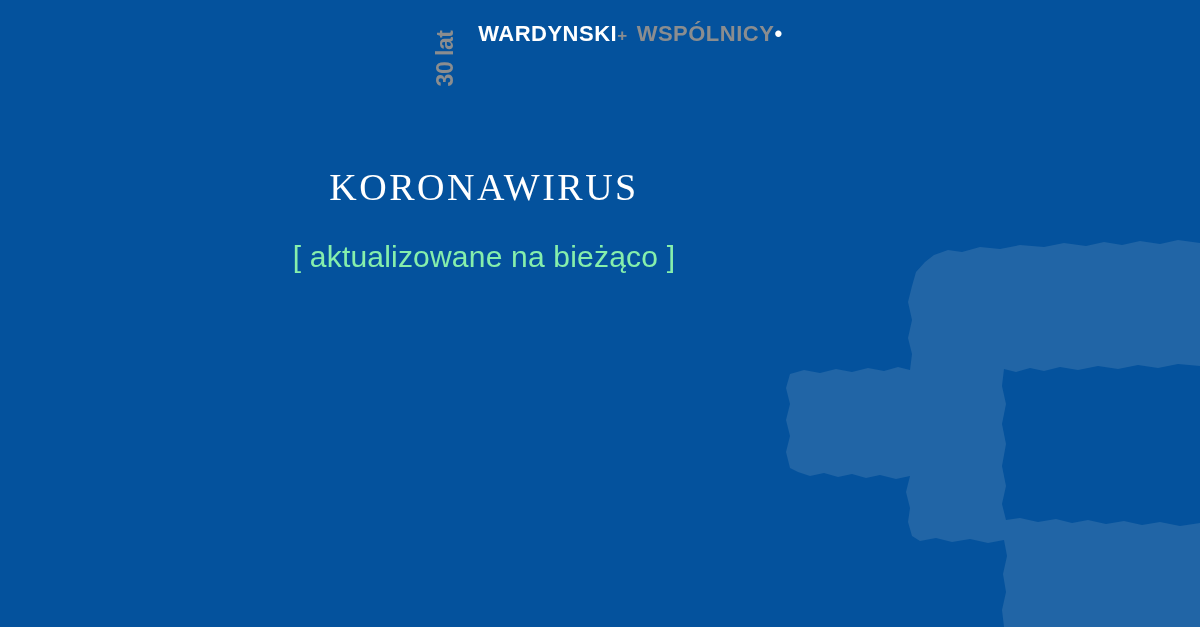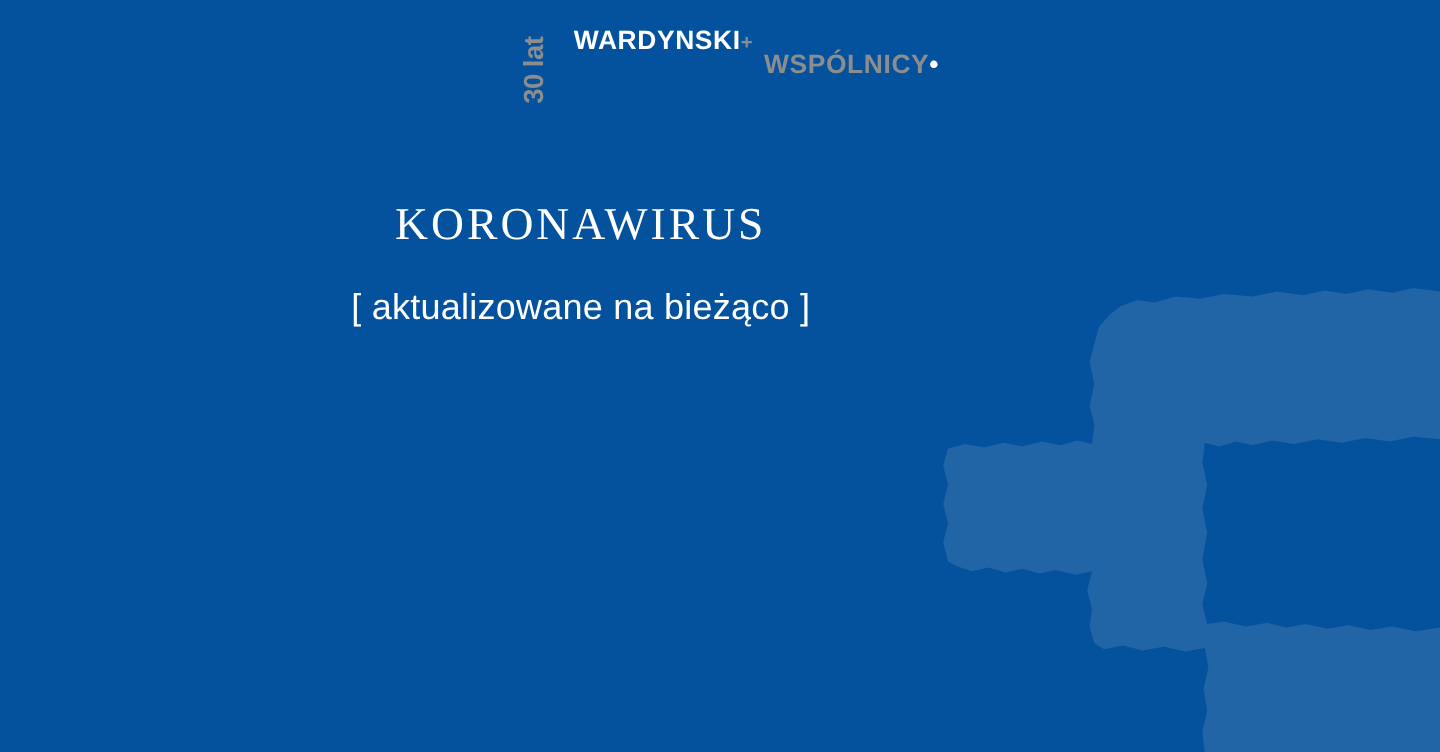--- a/index.html
+++ b/index.html
@@ -74,21 +74,21 @@
   .logo-line {
     font-size: 22px;
     font-weight: bold;
     line-height: 24px;
     letter-spacing: 0.5px;
     white-space: nowrap;
   }
 
   .logo-col-left .logo-line { color: #ffffff; }
   .logo-col-right { margin-left: 9px; }
-  .logo-col-right .logo-line { color: #8b8d8f; margin-top: 20px; }
+  .logo-col-right .logo-line { color: #8b8d8f; }
 
   .logo-plus { color: #8b8d8f; font-size: 17px; }
   .logo-dot  { color: #ffffff; }
 
   
   .content {
     position: relative;
     z-index: 2;
     width: 968px;
     padding-top: 168px;
@@ -108,21 +108,21 @@
     color: #ffffff;
     font-size: 73px;
     font-weight: bold;
     line-height: 84px;
     letter-spacing: -0.5px;
     margin-top: 28px;
     padding: 0 140px;
   }
 
   .subline {
-    color: #ffffff;
+    color: #86efac;
     font-size: 30px;
     font-weight: 400;
     letter-spacing: 0.2px;
     line-height: 1;
     margin-top: 36px;
   }
 </style>
 </head>
 <body>
 

